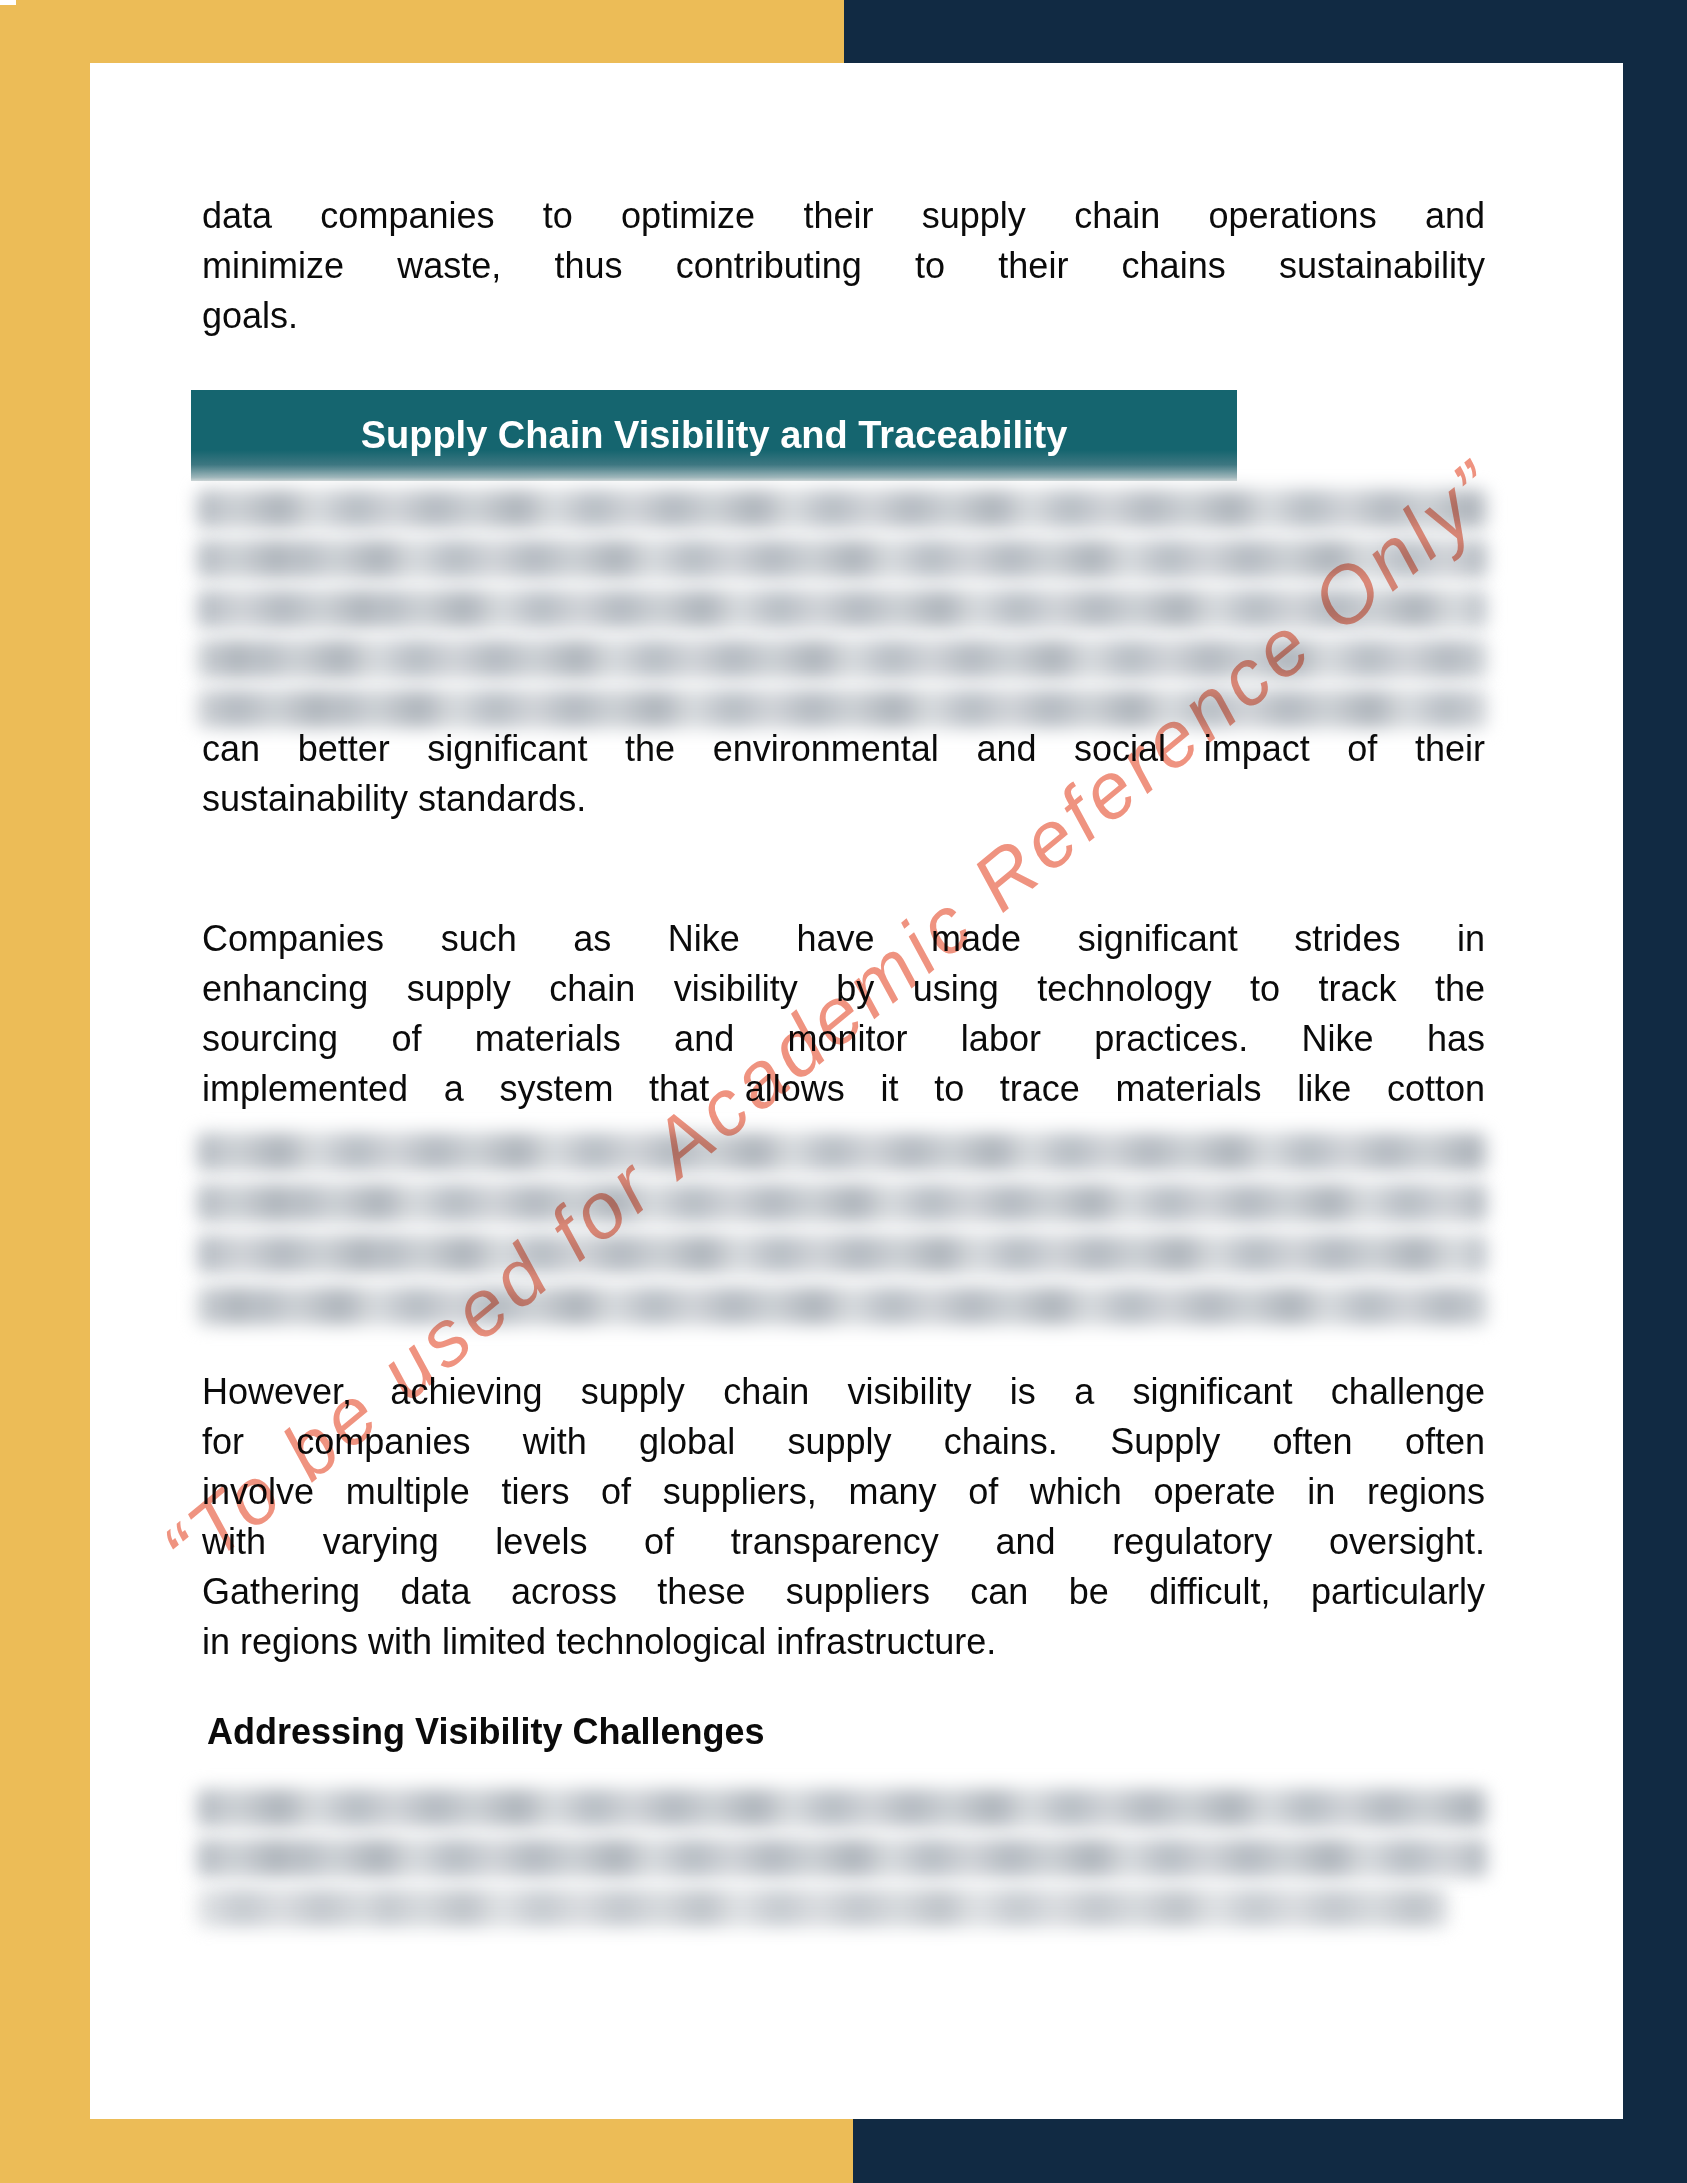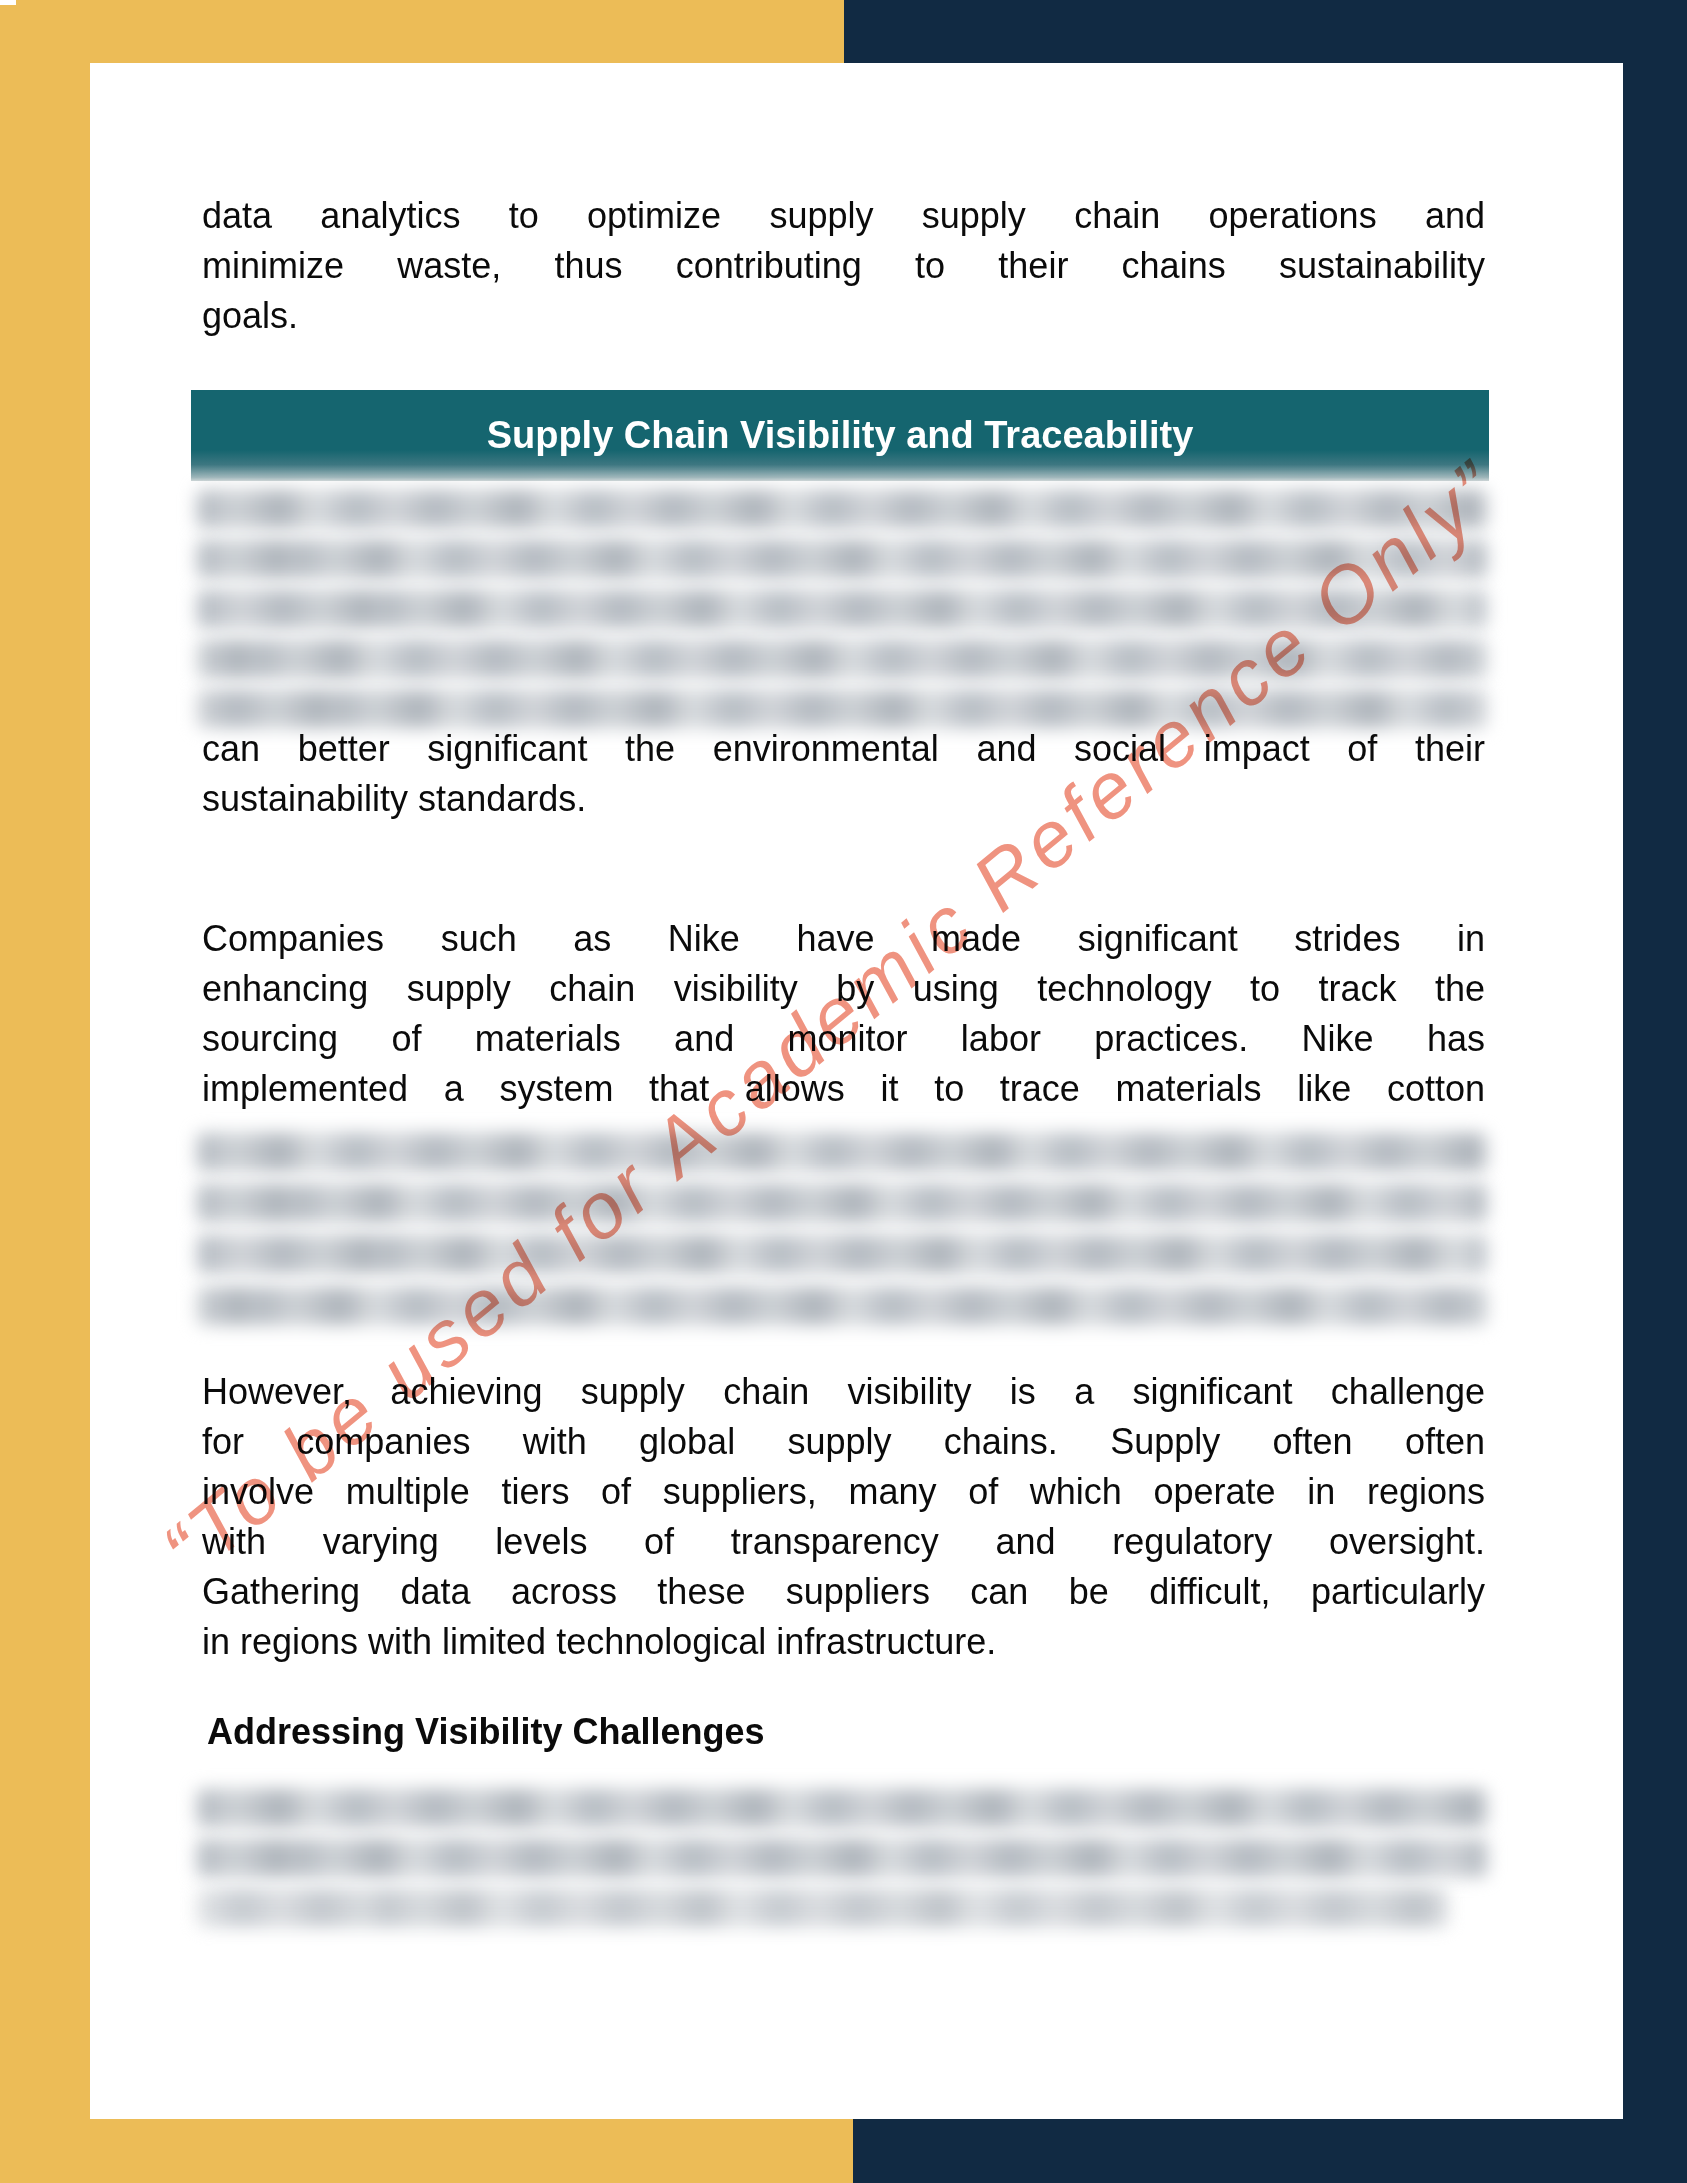--- a/index.html
+++ b/index.html
@@ -28,21 +28,21 @@
   }
   .tline { text-align:left; }
   .tline.just { text-align:justify; text-align-last:justify; }
   .p1 { top:191px; }
   .p2 { top:724px; }
   .p3 { top:914px; }
   .p4 { top:1367px; }
 
   
   .banner {
-    position:absolute; left:191px; top:390px; width:1298px; height:91px;
+    position:absolute; left:191px; top:390px; width:1046px; height:91px;
     background:linear-gradient(180deg,
       var(--banner-teal,#15656f) 0%, var(--banner-teal,#15656f) 66%,
       #3d7781 82%, #9db6ba 96%, #cdd6d7 100%);
     display:flex; align-items:center; justify-content:center;
     padding-bottom:0; box-sizing:border-box;
   }
   .banner-title { color:#ffffff; font-weight:bold; font-size:38px; white-space:nowrap; }
 
   
   .subheading {
@@ -88,21 +88,21 @@
   <div class="frame frame-top-y"></div>
   <div class="frame frame-top-n"></div>
   <div class="frame frame-right"></div>
   <div class="frame frame-bot-y"></div>
   <div class="frame frame-bot-n"></div>
   <div class="corner-notch"></div>
 
   <div class="sheet"></div>
 
   <div class="para p1">
-      <div class="tline just">data analytics to optimize supply supply chain operations and</div>
+      <div class="tline just">data companies to optimize their supply chain operations and</div>
       <div class="tline just">minimize waste, thus contributing to their chains sustainability</div>
       <div class="tline">goals.</div>
     </div>
 
   <div class="banner">
     <span class="banner-title">Supply Chain Visibility and Traceability</span>
   </div>
 
   <div class="blur blur1">
       <div class="blur-row"></div>

